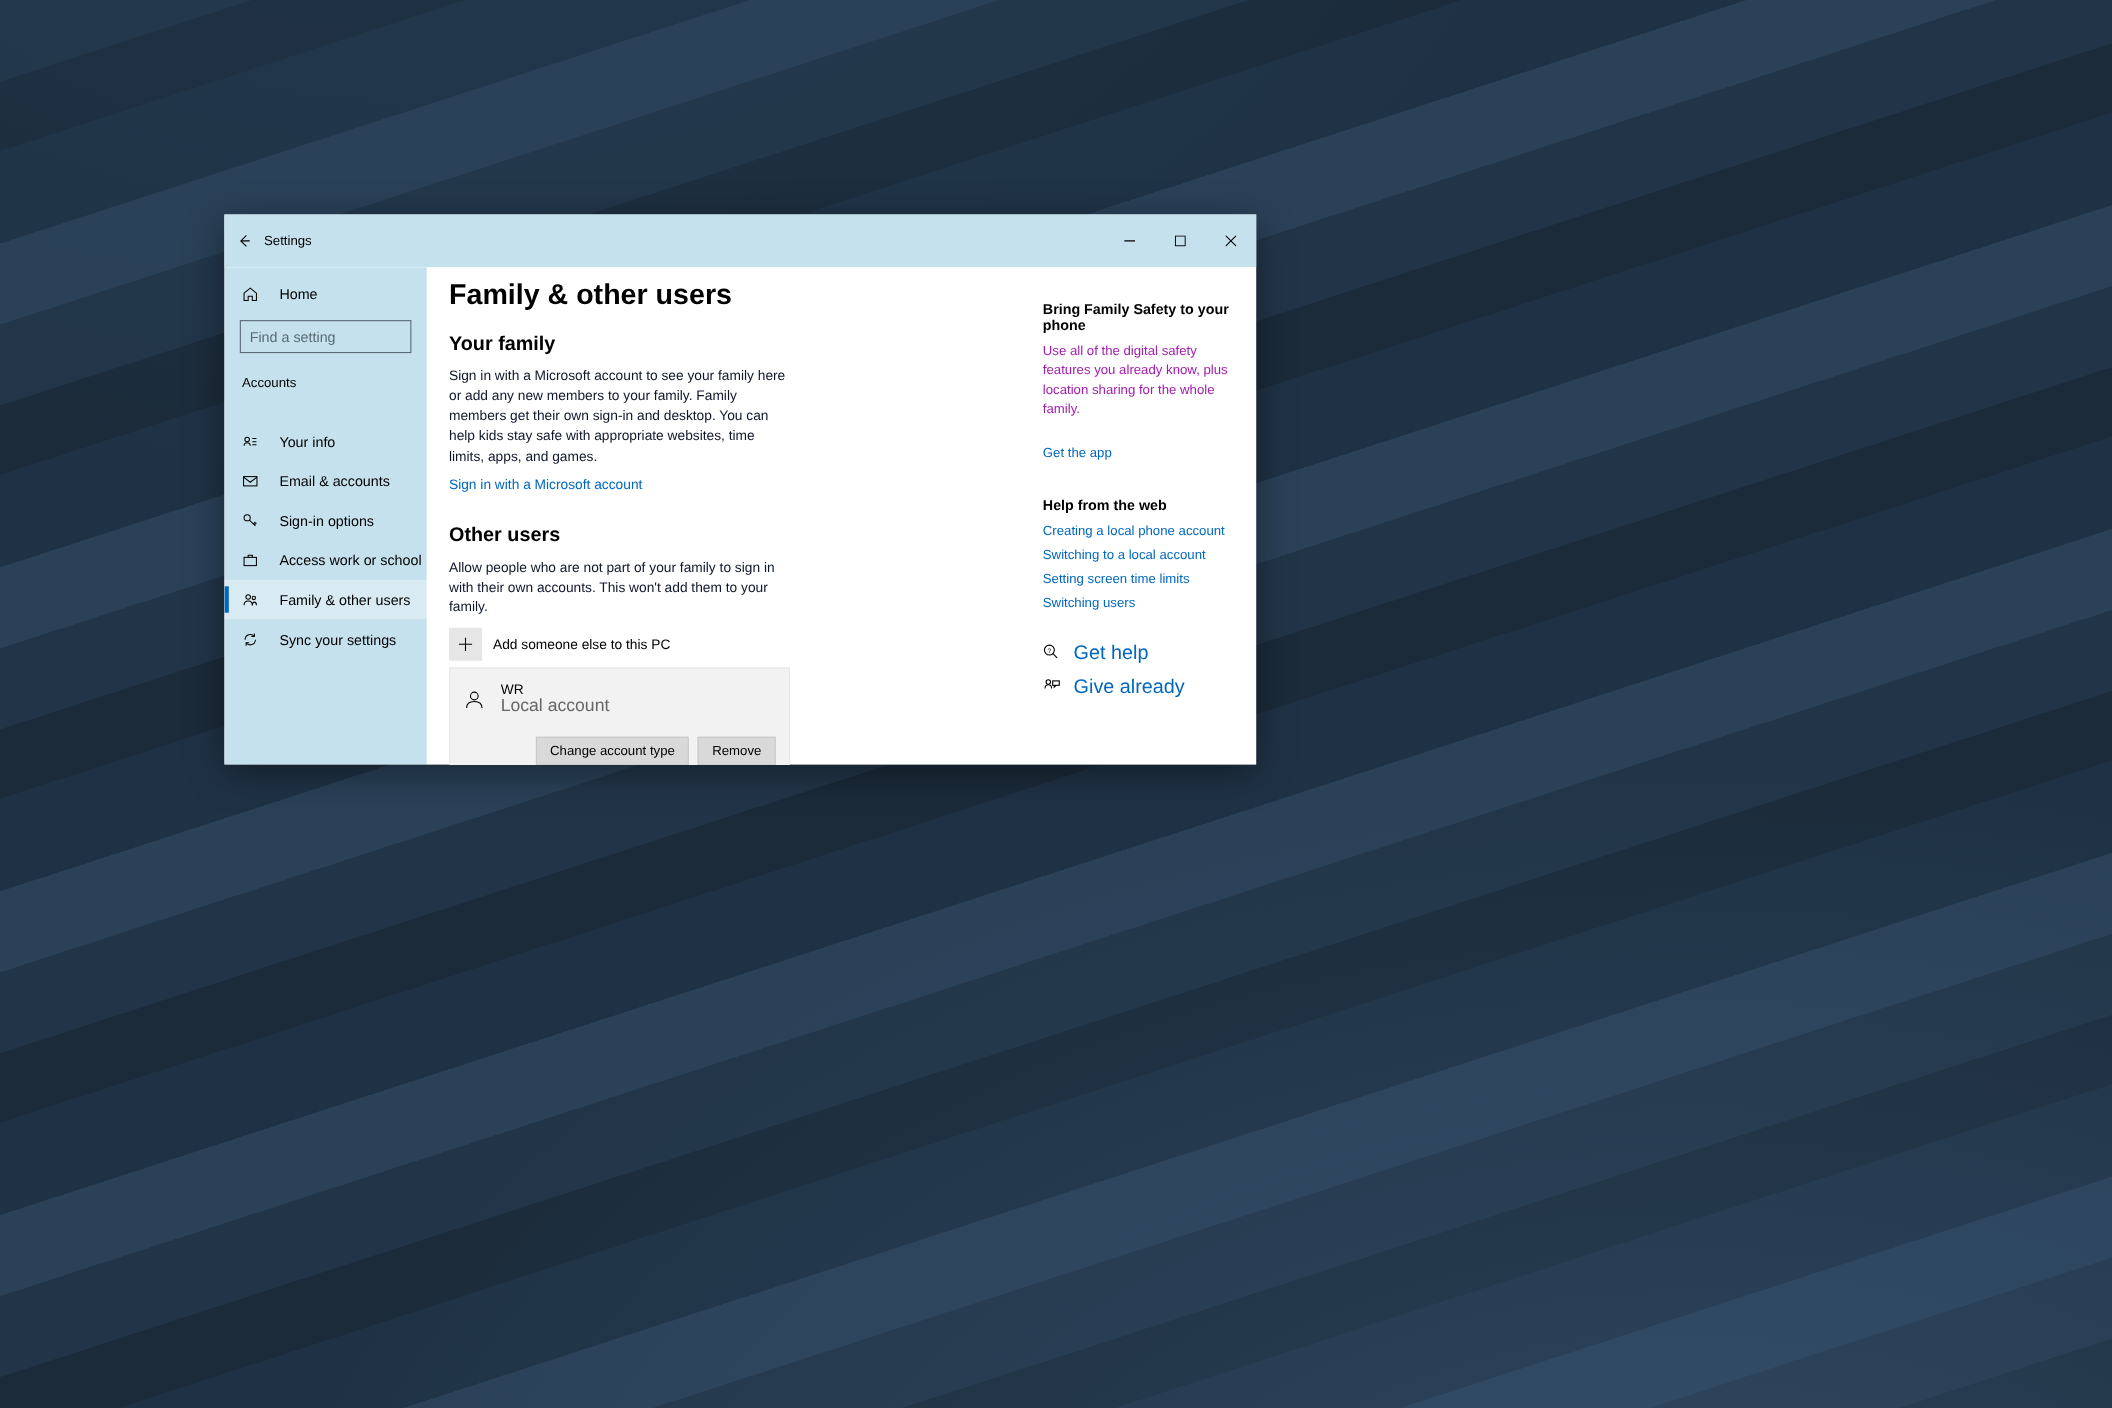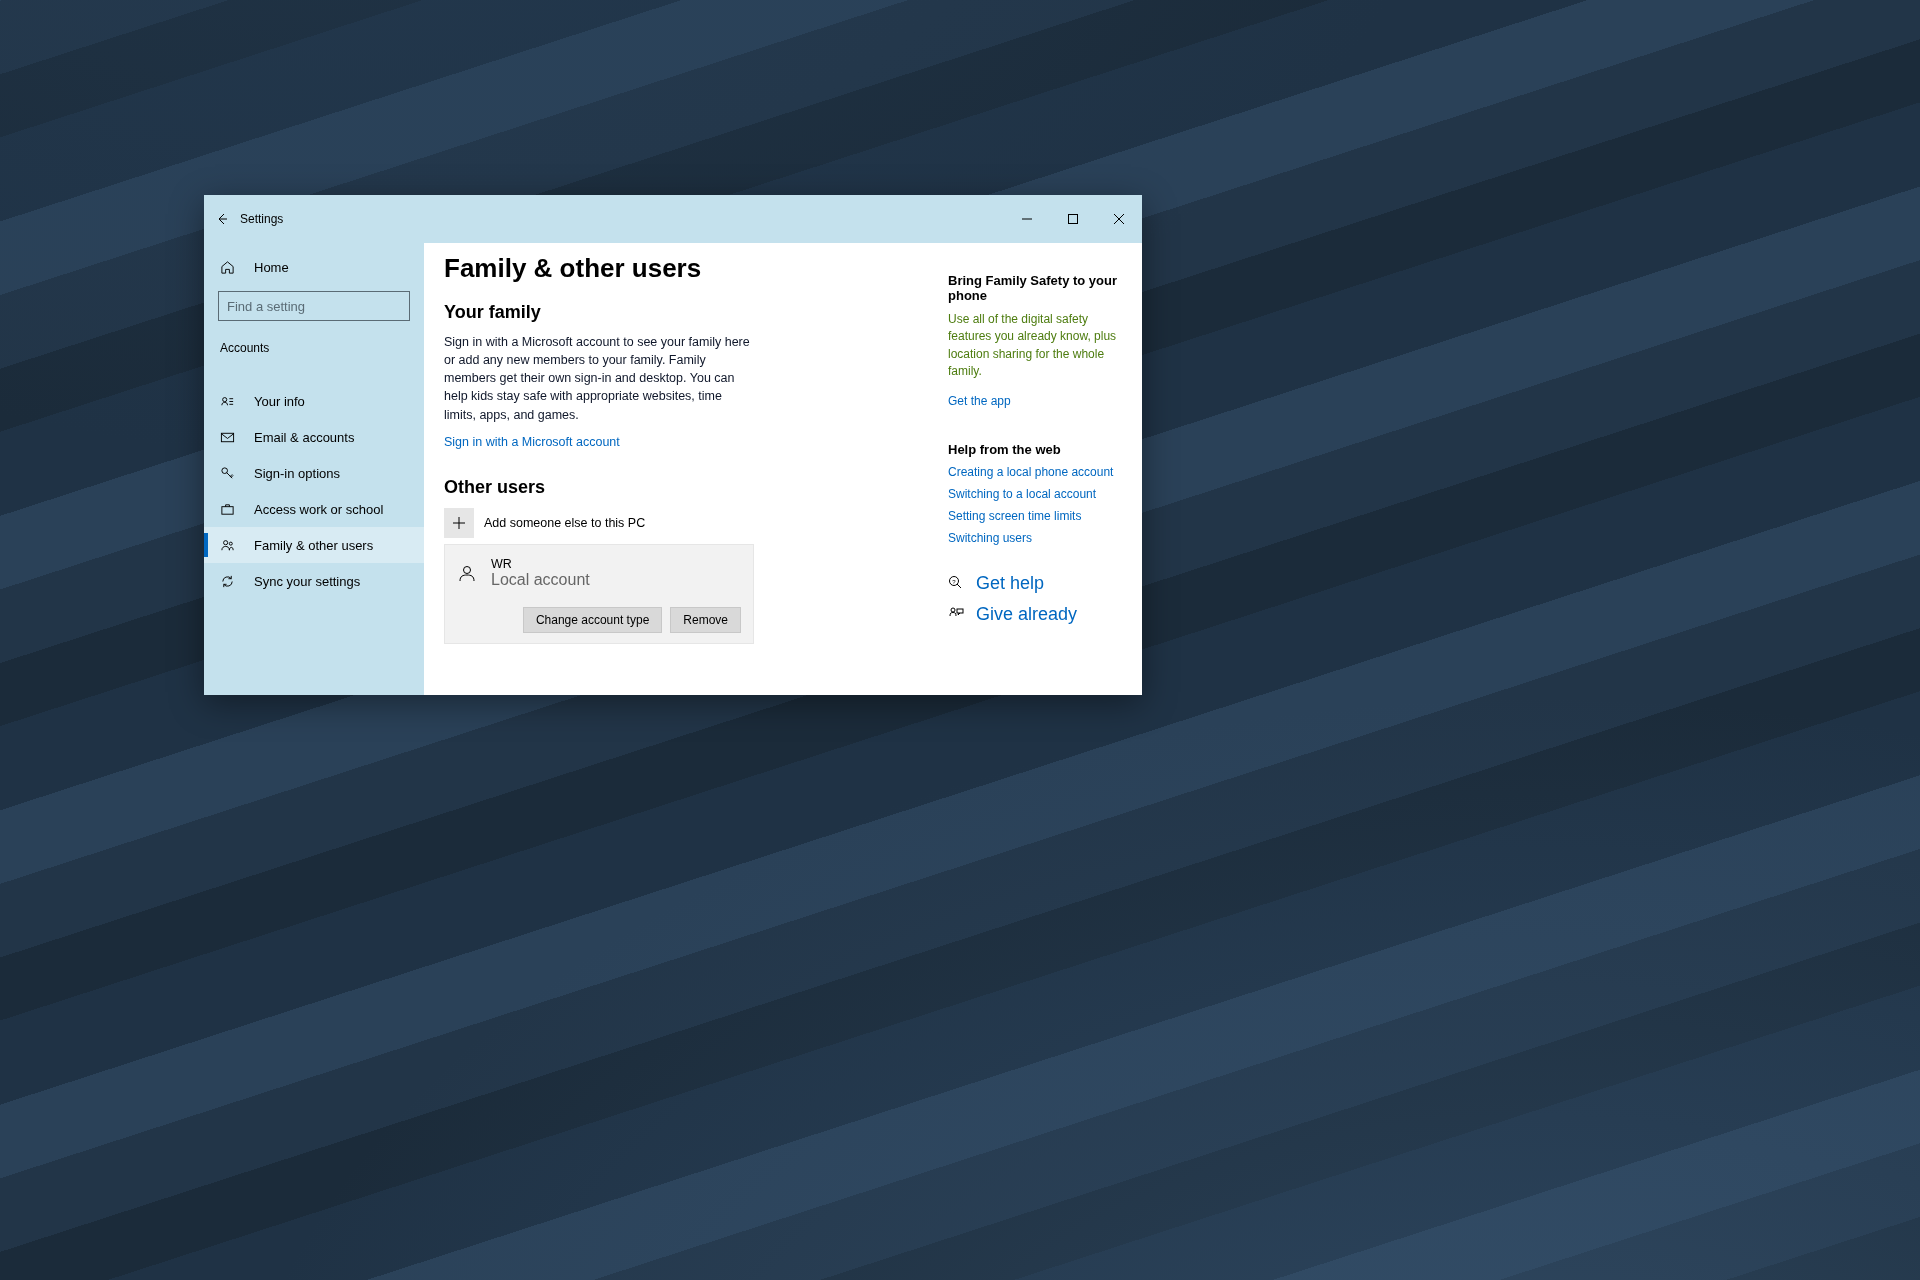--- a/index.html
+++ b/index.html
@@ -55,21 +55,21 @@
   color: #000;
 }
 
 .body {
   flex: 1;
   display: flex;
   overflow: hidden;
 }
 
 .sidebar {
-  width: 220px;
+  width: 184px;
   background: #c4e1ed;
   display: flex;
   flex-direction: column;
   padding-top: 6px;
   flex-shrink: 0;
 }
 .sidebar .home {
   display: flex; align-items: center;
   height: 36px;
   padding-left: 16px;
@@ -161,21 +161,21 @@
 .user-head .names .uname { font-size: 12.5px; }
 .user-head .names .utype { font-size: 16px; color: #666; }
 .user-actions { display: flex; justify-content: flex-end; gap: 8px; margin-top: 18px; }
 .user-actions button {
   background: #d9d9d9; border: 1px solid #c8c8c8;
   font-size: 12px; padding: 5px 12px; cursor: pointer;
   font-family: inherit;
 }
 
 .rightcol .rhead { font-size: 13px; font-weight: 600; margin-bottom: 8px; }
-.rightcol .rdesc { font-size: 12px; color: #4d7c0f; line-height: 1.45; margin-bottom: 13px; }
+.rightcol .rdesc { font-size: 12px; color: #a21caf; line-height: 1.45; margin-bottom: 23px; }
 .rightcol .rblock { margin-bottom: 28px; }
 .rightcol .rlinks a { display: block; color: #0067c0; text-decoration: none; font-size: 12px; margin-bottom: 8px; cursor:pointer; }
 .rightcol .raction { display: flex; align-items: center; margin-bottom: 10px; cursor:pointer; }
 .rightcol .raction .ricon { width: 22px; margin-right: 6px; display:flex; align-items:center; }
 .rightcol .raction .rlabel { color: #0067c0; font-size: 18px; }
 
 svg { display: block; }
 </style>
 </head>
 <body>
@@ -292,20 +292,21 @@
 
     <div class="main">
       <div class="content">
         <h1 class="page-title">Family &amp; other users</h1>
 
         <h2 class="section">Your family</h2>
         <p class="desc">Sign in with a Microsoft account to see your family here or add any new members to your family. Family members get their own sign-in and desktop. You can help kids stay safe with appropriate websites, time limits, apps, and games.</p>
         <a class="link">Sign in with a Microsoft account</a>
 
         <h2 class="section" style="margin-top:22px">Other users</h2>
+        <p class="desc">Allow people who are not part of your family to sign in with their own accounts. This won't add them to your family.</p>
 
         <div class="add-row">
           <div class="plus-tile">
             <svg width="14" height="14" viewBox="0 0 14 14">
                 <path d="M7 1 V13 M1 7 H13" stroke="#000" stroke-width="1"></path>
               </svg>
           </div>
           <span class="lbl">Add someone else to this PC</span>
         </div>
 

